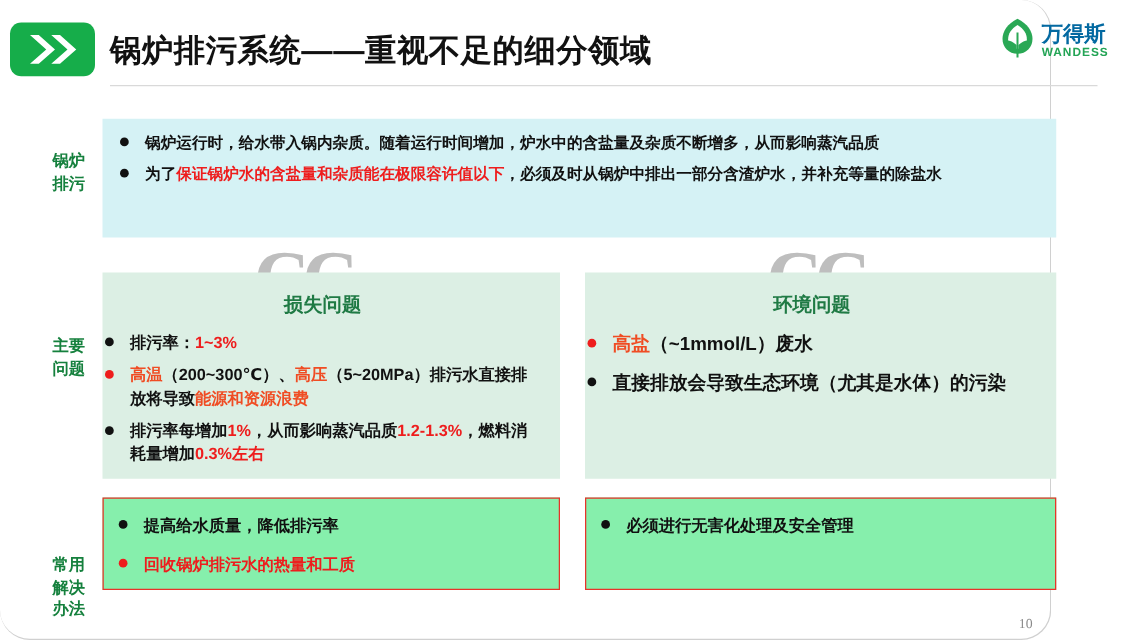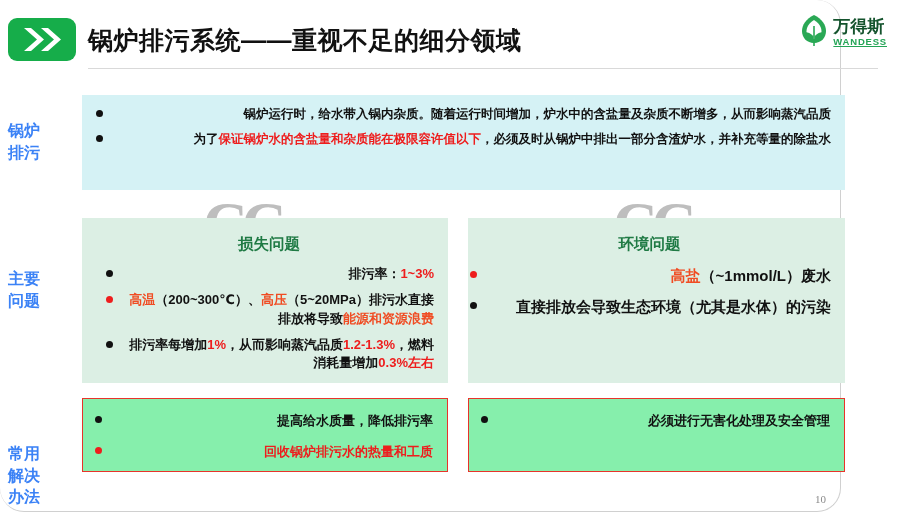--- a/index.html
+++ b/index.html
@@ -58,55 +58,54 @@
     right: 18px; top: 14px;
     display: flex;
     align-items: center;
     gap: 4px;
   }
   .logo-mark { display:block; }
   .logo-text { line-height: 1; }
   .logo-cn {
     font-size: 17px;
     font-weight: bold;
-    color: #14532d;
+    color: #0369a1;
     letter-spacing: 0px;
   }
   .logo-en {
     font-size: 9.5px;
     font-weight: bold;
     color: #23a455;
     letter-spacing: 0.8px;
     margin-top: 2px;
-    text-decoration: underline;
   }
 
   
   .watermark {
     position: absolute;
     color: #b3b3b3;
     font-size: 62px;
     font-weight: bold;
     font-family: "Liberation Serif", "DejaVu Serif", serif;
     letter-spacing: -6px;
     line-height: 1;
     opacity: 0.85;
     pointer-events: none;
   }
   #wm-left  { left: 203px; top: 192px; }
   #wm-right { left: 613px; top: 192px; }
 
   
   .row-label {
     position: absolute;
-    color: #3b82f6;
-    font-size: 16px;
+    color: #15803d;
+    font-size: 13px;
     font-weight: bold;
     line-height: 1.35;
-    text-align: left;
+    text-align: right;
     width: 60px;
     font-family: "Liberation Sans", "DejaVu Sans", sans-serif;
   }
 
   
   .box {
     position: absolute;
     box-sizing: border-box;
   }
   .box-cyan  { background: #d5f2f5; }
@@ -118,21 +117,20 @@
     list-style: none;
     margin: 0;
     padding: 0;
   }
   ul.bullets li {
     position: relative;
     padding-left: 22px;
     color: #111111;
     font-weight: bold;
     margin-bottom: 7px;
-    text-align: right;
   }
   ul.bullets li:last-child { margin-bottom: 0; }
   ul.bullets li .dot {
     position: absolute;
     left: 2px; top: 0.42em;
     width: 7px; height: 7px;
     border-radius: 50%;
     background: #111111;
   }
   ul.bullets li.red-dot .dot { background: #ee1d1d; }
@@ -216,21 +214,21 @@
         <li><span class="dot"></span><span>锅炉运行时，给水带入锅内杂质。随着运行时间增加，炉水中的含盐量及杂质不断增多，从而影响蒸汽品质</span></li>
         <li><span class="dot"></span><span>为了</span><span class="t-red">保证锅炉水的含盐量和杂质能在极限容许值以下</span><span>，必须及时从锅炉中排出一部分含渣炉水，并补充等量的除盐水</span></li>
       </ul>
   </div>
 
   <div class="row-label" style="left:8px; top:268px;">
     <div>主要</div>
     <div>问题</div>
   </div>
 
-  <div class="box box-mint" id="box2" style="left:82px; top:218px; width:366px; height:165px; padding:16px 14px 10px 22px;">
+  <div class="box box-mint" id="box2" style="left:82px; top:218px; width:366px; height:165px; padding:16px 14px 10px 0;">
     <div class="sub-head">损失问题</div>
     <ul class="bullets">
         <li><span class="dot"></span><span>排污率：</span><span class="t-red">1~3%</span></li>
         <li class="red-dot"><span class="dot"></span><span class="t-orange">高温</span><span>（200~300℃）、</span><span class="t-orange">高压</span><span>（5~20MPa）排污水直接排放将导致</span><span class="t-orange">能源和资源浪费</span></li>
         <li><span class="dot"></span><span>排污率每增加</span><span class="t-red">1%</span><span>，从而影响蒸汽品质</span><span class="t-red">1.2-1.3%</span><span>，燃料消耗量增加</span><span class="t-red">0.3%左右</span></li>
       </ul>
   </div>
 
   <div class="box box-mint" id="box3" style="left:468px; top:218px; width:377px; height:165px; padding:16px 14px 10px 0;">
     <div class="sub-head">环境问题</div>

